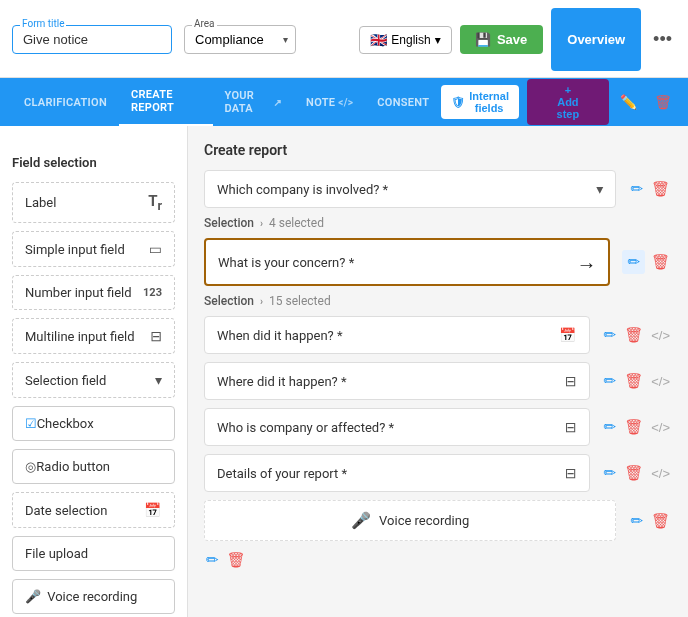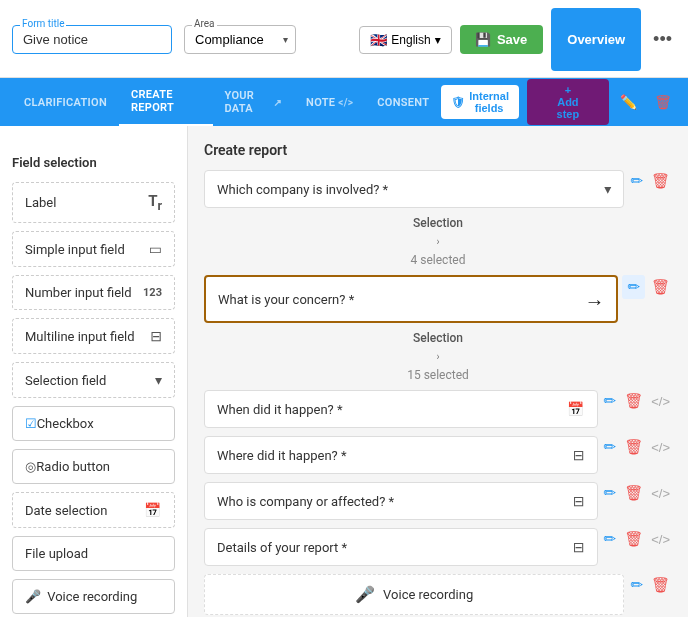--- a/index.html
+++ b/index.html
@@ -30,31 +30,31 @@
     
     .field-selection-panel { width: 188px; background: #fff; border-right: 1px solid #e0e0e0; padding: 12px; overflow-y: auto; flex-shrink: 0; }
     .panel-title { font-size: 13px; font-weight: 600; color: #333; margin-bottom: 12px; margin-top: 17px; }
     
     .field-item { border: 1.5px dashed #ccc; border-radius: 4px; padding: 9px 12px; margin-bottom: 8px; font-size: 13px; color: #333; cursor: grab; display: flex; align-items: center; justify-content: space-between; background: #fff; }
     .field-item-icon { color: #555; font-size: 14px; }
     
     .create-report-panel { flex: 1; background: #f5f5f5; padding: 16px; overflow-y: auto; }
     .create-report-title { font-size: 14px; font-weight: 600; color: #333; margin-bottom: 12px; }
     
-    .form-field-row { display: flex; align-items: flex-start; gap: 4px; margin-bottom: 8px; }
+    .form-field-row { display: flex; align-items: center; gap: 12px; margin-bottom: 8px; }
     .form-field-box { flex: 1; background: #fff; border: 1.5px solid #ddd; border-radius: 4px; padding: 10px 12px; display: flex; align-items: center; justify-content: space-between; cursor: pointer; }
     .form-field-box.highlighted { border: 2px solid #a16207; }
     .field-text { font-size: 13px; color: #333; }
     .field-action-icon { color: #555; font-size: 14px; }
     .row-actions { display: flex; align-items: center; gap: 4px; }
     .edit-btn { color: #2196f3; background: none; border: none; cursor: pointer; font-size: 15px; padding: 2px; }
     .delete-btn { color: #ef5350; background: none; border: none; cursor: pointer; font-size: 15px; padding: 2px; }
     .code-btn { color: #aaa; background: none; border: none; cursor: pointer; font-size: 13px; padding: 2px; }
     
-    .section-header { display: flex; align-items: center; gap: 6px; font-size: 12px; color: #555; margin-bottom: 8px; margin-top: 4px; flex-direction: column; }
+    .section-header { display: flex; align-items: center; gap: 6px; font-size: 12px; color: #555; margin-bottom: 8px; margin-top: 4px; }
     .section-label { font-weight: 500; }
     .section-chevron { font-size: 10px; color: #777; }
     .section-count { color: #888; font-size: 12px; }
     
     .arrow-box { display: flex; align-items: center; gap: 4px; }
     .arrow-right { font-size: 18px; color: #222; }
     
     .voice-row .form-field-box { display: flex; align-items: center; justify-content: center; gap: 8px; border-style: dashed; }
     .voice-icon { color: #555; font-size: 16px; }
     

